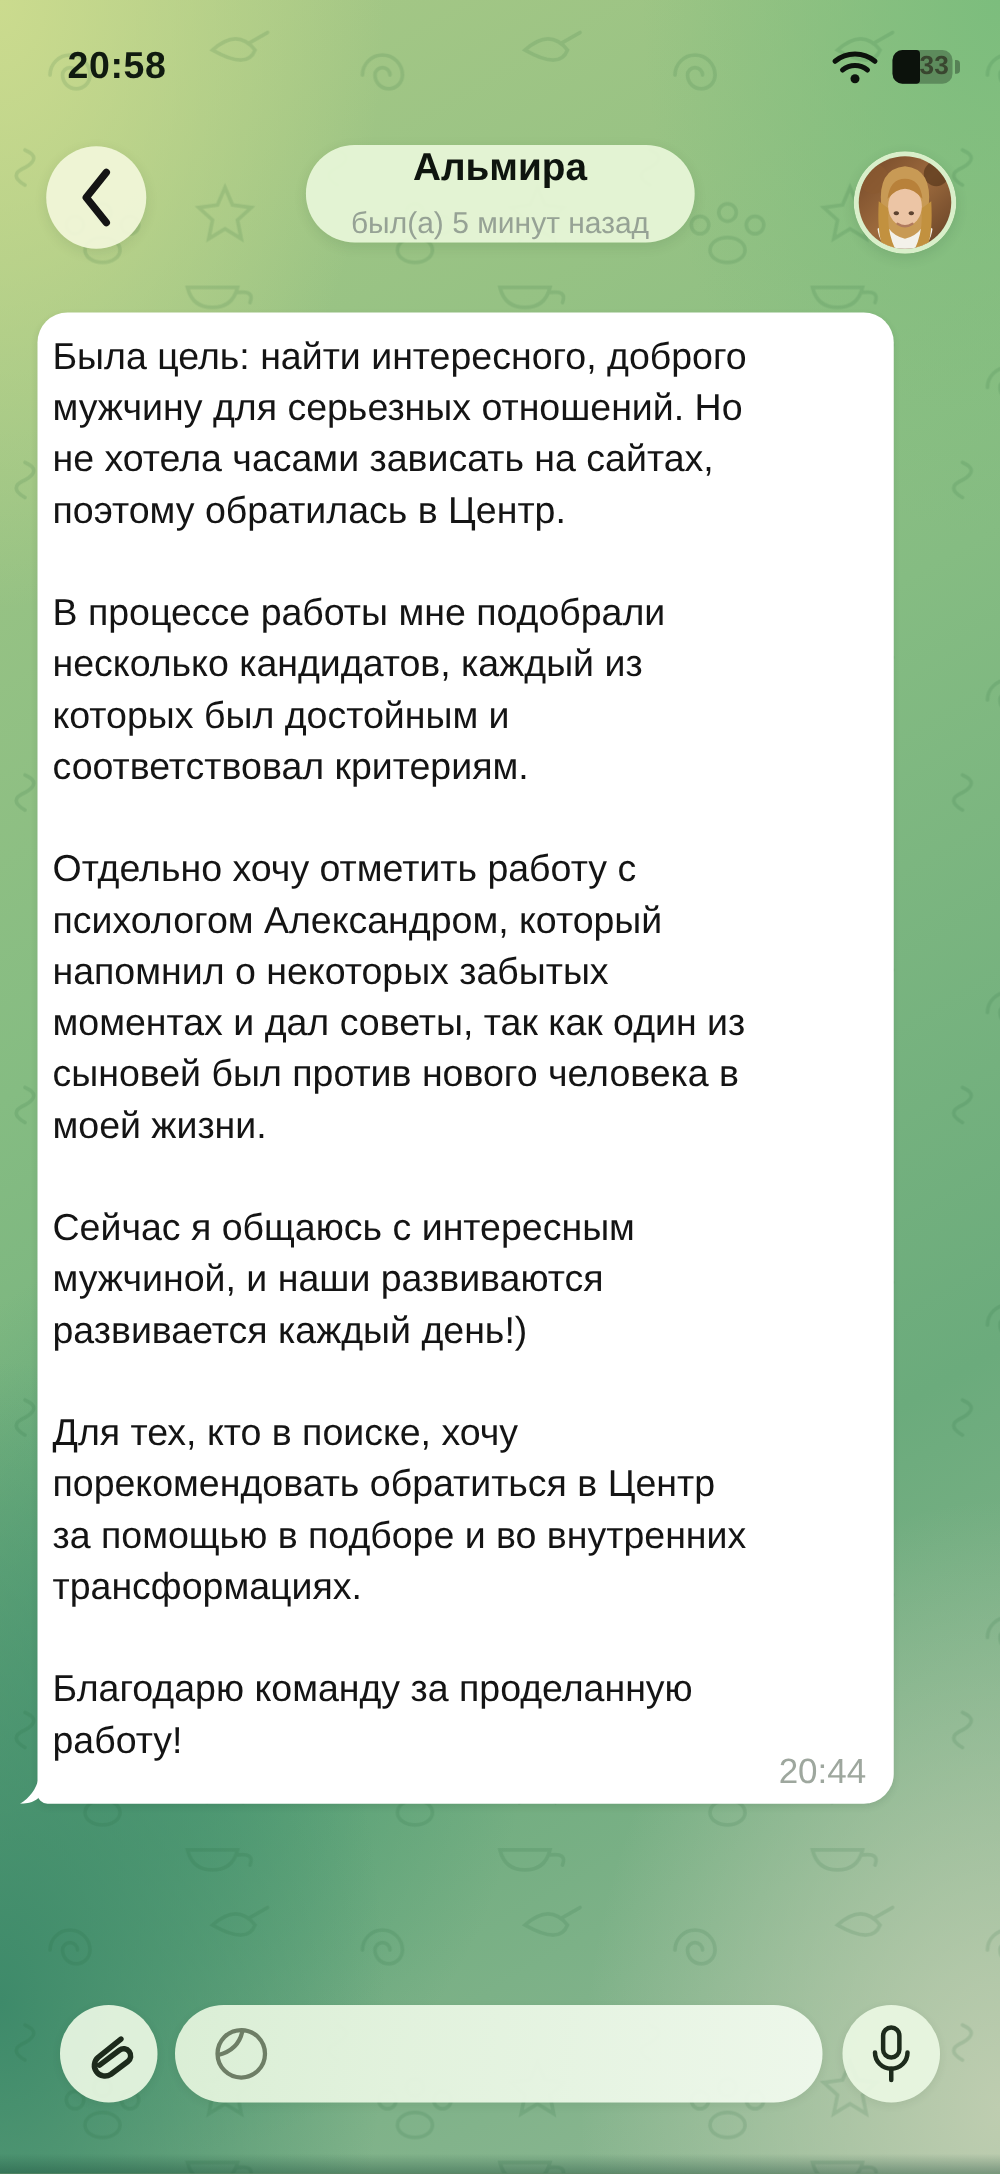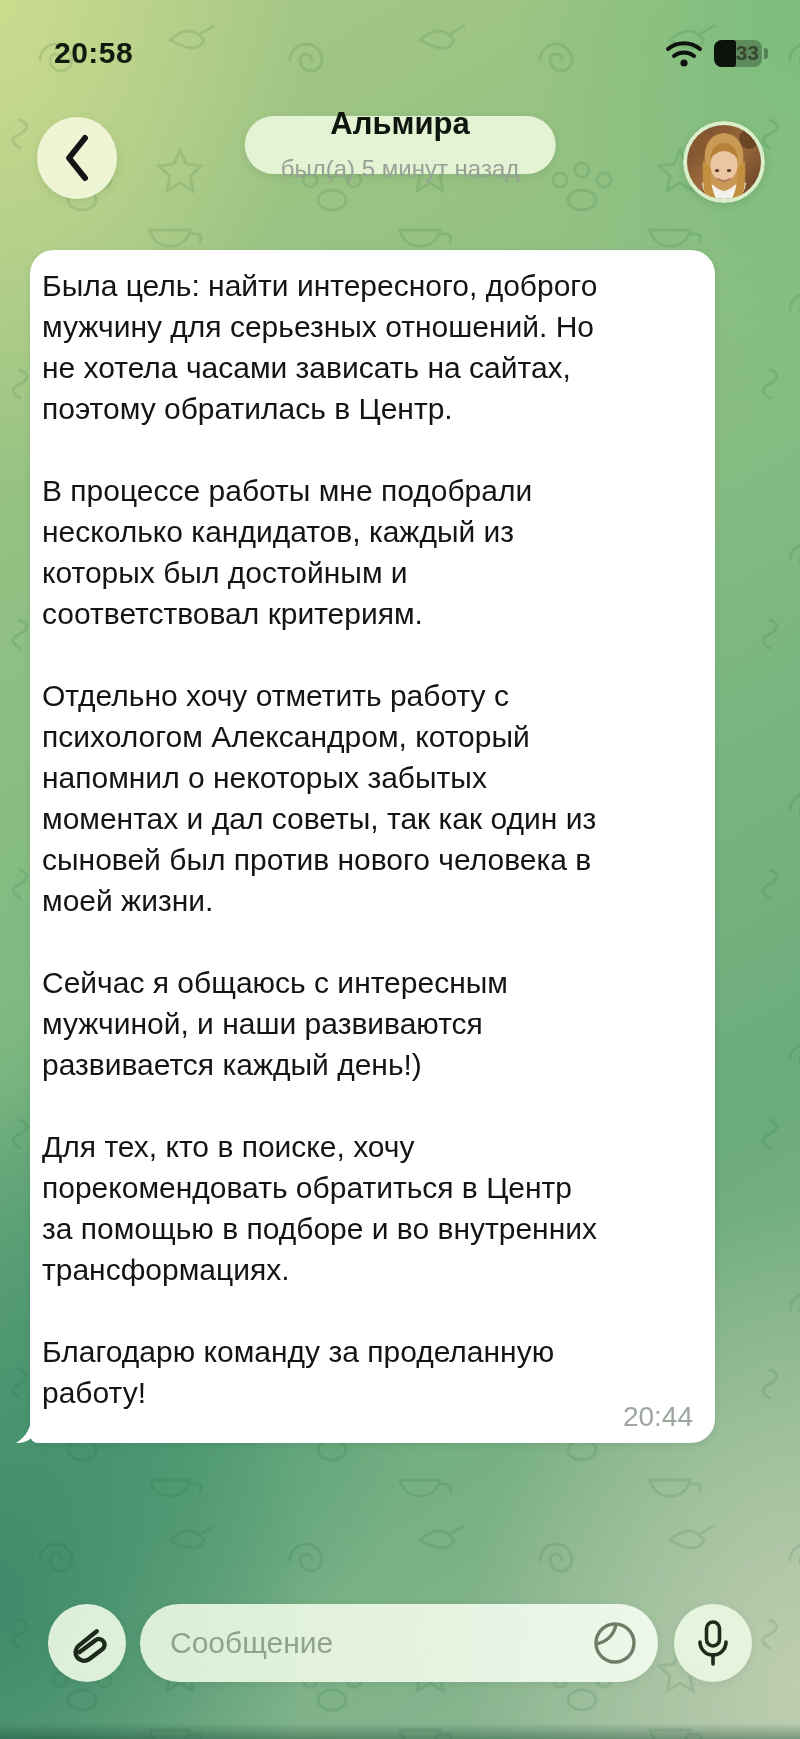--- a/index.html
+++ b/index.html
@@ -29,21 +29,21 @@
   .sb-right{position:absolute;right:38px;top:2px;display:flex;align-items:center;gap:10px;text-align:center;}
   .battery{position:relative;width:48px;height:27px;border-radius:8px;background:rgba(35,55,38,.38);}
   .battery::after{content:"";position:absolute;right:-6px;top:8px;width:4px;height:11px;border-radius:0 3px 3px 0;background:rgba(35,55,38,.45);}
   .battery-fill{position:absolute;left:0;top:0;bottom:0;width:45%;background:#0c120c;border-radius:8px 3px 3px 8px;}
   .battery-num{position:absolute;right:3px;top:1px;font-size:21px;font-weight:700;color:#39462f;}
   
   .back-btn{position:absolute;left:37px;top:117px;width:80px;height:82px;border-radius:50%;
     background:rgba(240,246,216,.95);box-shadow:0 3px 10px rgba(20,50,30,.10);
     display:flex;align-items:center;justify-content:center;cursor:pointer;}
   .title-pill{position:absolute;left:50%;top:116px;transform:translateX(-50%);
-    min-width:296px;height:58px;border-radius:41px;background:rgba(231,245,215,.95);
+    min-width:296px;height:78px;border-radius:41px;background:rgba(231,245,215,.95);
     box-shadow:0 3px 10px rgba(20,50,30,.10);
     display:flex;flex-direction:column;align-items:center;justify-content:center;padding:0 36px;}
   .title-pill .name{font-size:31px;font-weight:700;color:#0e140e;line-height:1.15;}
   .title-pill .status{font-size:24px;color:#96a295;line-height:1.2;margin-top:14px;white-space:nowrap;}
   .avatar{position:absolute;left:683px;top:121px;width:82px;height:82px;border-radius:50%;cursor:pointer;
     box-shadow:0 3px 10px rgba(20,50,30,.12);}
   
   .bubble{position:absolute;left:30px;top:250px;width:685px;background:#ffffff;
     border-radius:24px;border-bottom-left-radius:8px;
     padding:15px 22px 30px 12px;box-shadow:0 2px 6px rgba(20,50,30,.10);}
@@ -182,21 +182,20 @@
   </div>
 
   <div class="composer">
     <div class="round-btn attach-btn">
       <svg width="46" height="46" viewBox="0 0 46 46">
         <path d="M31 10 L15 27 a8.5 8.5 0 0 0 12 12 L39 27 a5.5 5.5 0 0 0 -8 -8 L17 33" fill="none" stroke="#1d2b1c" stroke-width="4.4" stroke-linecap="round" stroke-linejoin="round" transform="rotate(8 23 23)"></path>
       </svg>
     </div>
 
     <div class="input-pill">
-      <input class="msg-input" type="text" placeholder="Сообщение" style="">
       <div class="sticker-btn">
         <svg width="48" height="48" viewBox="0 0 48 48">
           <circle cx="24" cy="24" r="19" fill="none" stroke="#6e7e66" stroke-width="3.4"></circle>
           <path d="M25 5.5 Q22 21 5.5 25" fill="none" stroke="#6e7e66" stroke-width="3.4" stroke-linecap="round"></path>
         </svg>
       </div>
     </div>
 
     <div class="round-btn mic-btn">
       <svg width="46" height="50" viewBox="0 0 46 50">

